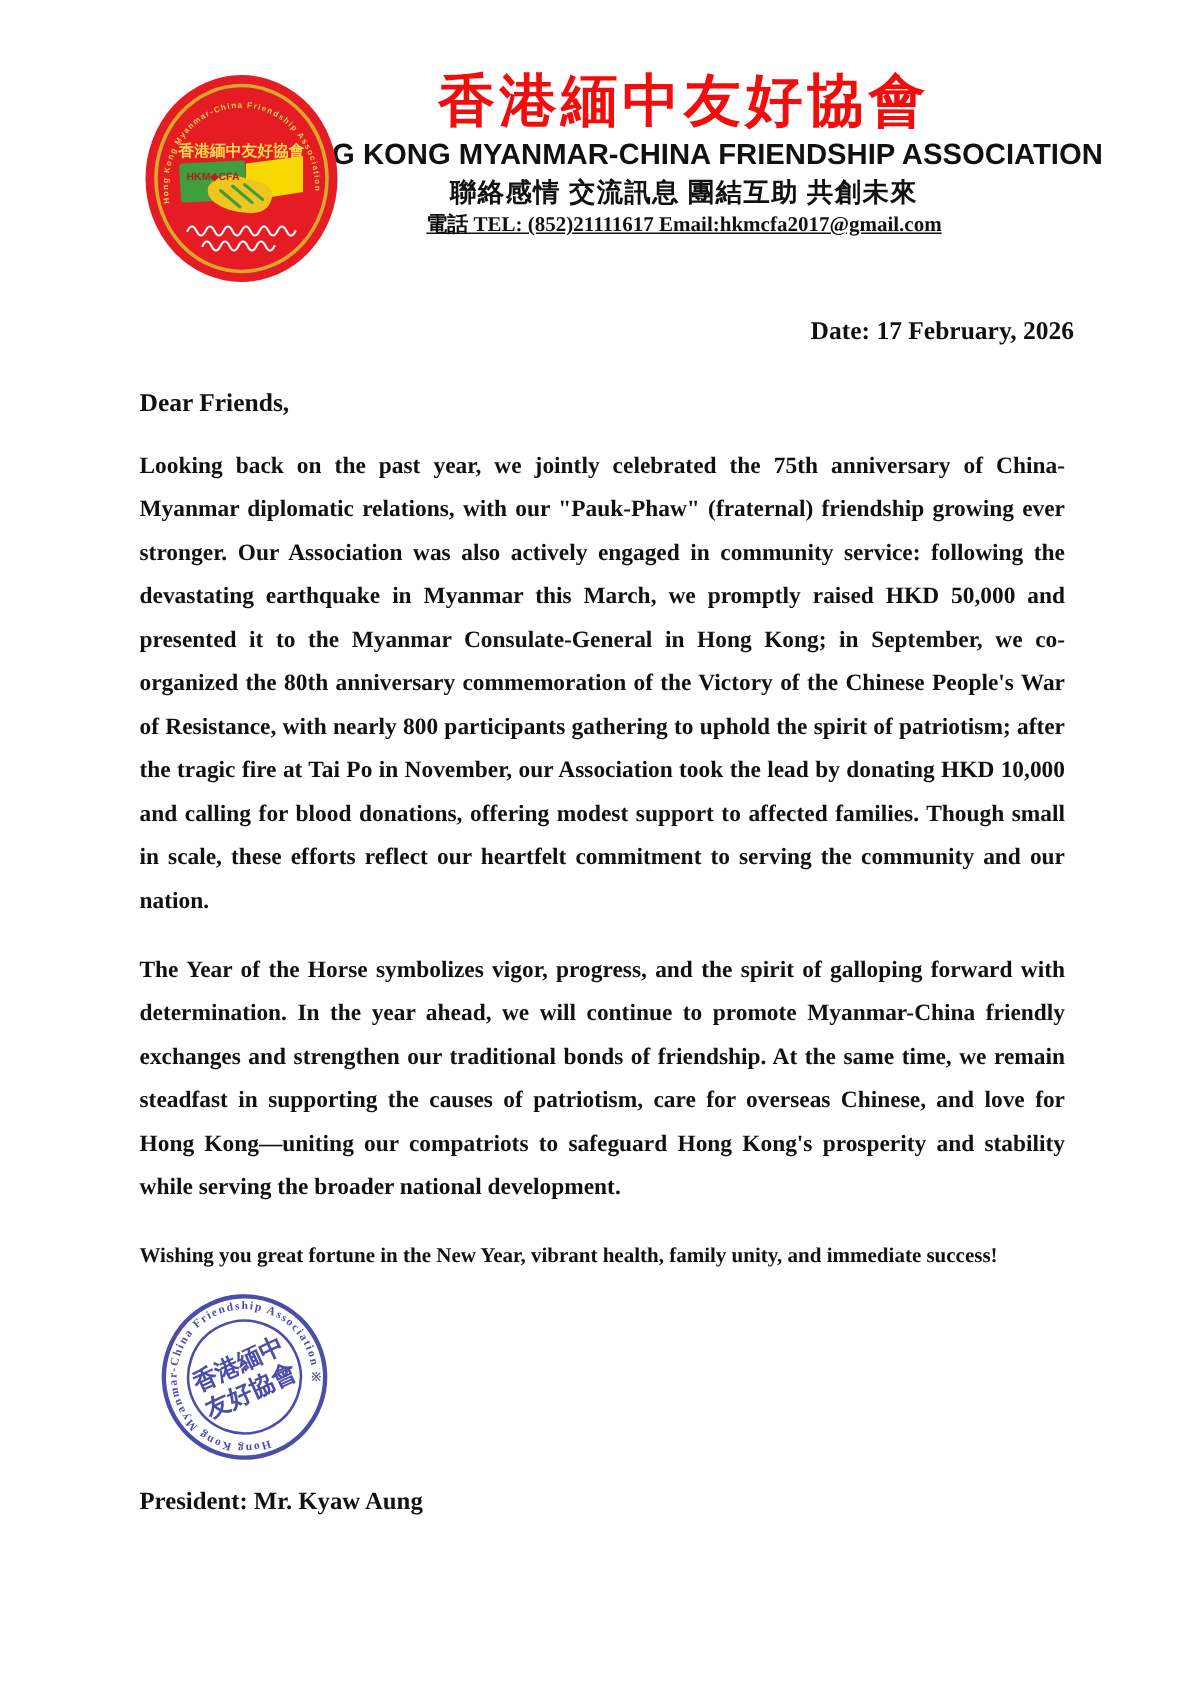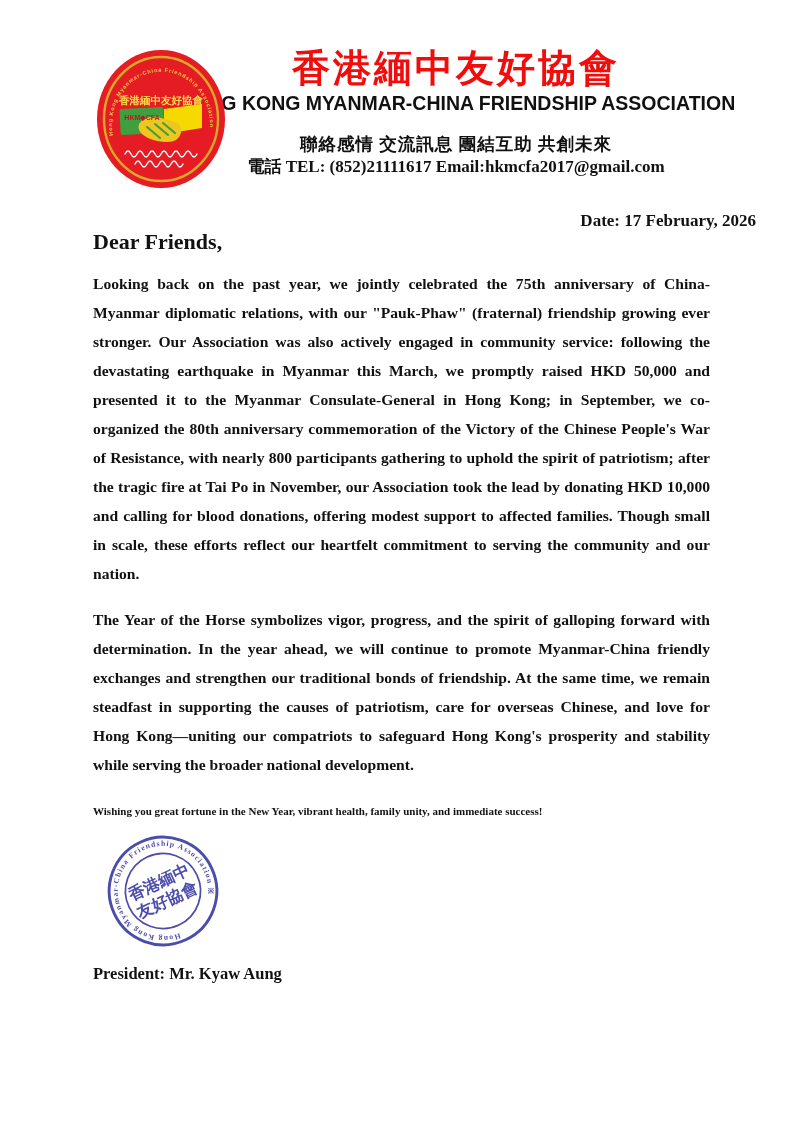--- a/index.html
+++ b/index.html
@@ -17,38 +17,38 @@
   .logo-wrap{position:absolute;left:95px;top:48px;width:132px;height:142px;}
   .head-text{margin-left:178px;width:556px;text-align:center;}
   .title-zh{
     font-size:38px;line-height:44px;color:#f20d0d;
     letter-spacing:3px;white-space:nowrap;
   }
   .title-en{
     font-family:"Liberation Sans",sans-serif;
     font-size:19.5px;line-height:24px;color:#111;margin-top:1px;white-space:nowrap;
   }
-  .motto-zh{font-size:17.5px;line-height:23px;margin-top:18px;letter-spacing:1px;}
+  .motto-zh{font-size:17.5px;line-height:23px;margin-top:2px;letter-spacing:1px;}
   .address-zh{font-size:17.5px;line-height:23px;}
-  .contact-line{font-size:17px;line-height:22px;}
+  .contact-line{font-size:14px;line-height:22px;text-decoration:underline;}
   
   .date-line{
-    text-align:right;padding-right:44px;margin-top:14px;
+    text-align:right;padding-right:84px;margin-top:14px;
     font-size:17px;line-height:22px;
   }
   .content{padding:0 90px 0 93px;}
-  .salutation{font-size:22px;line-height:20px;}
+  .salutation{margin-top:27px;font-size:17px;line-height:20px;}
   p.para{
     margin:17px 0 0 0;
     font-size:15.6px;line-height:29px;
     text-align:justify;
   }
   p.closing{
     margin:20px 0 0 0;
-    font-size:11px;line-height:24px;
+    font-size:14px;line-height:24px;
   }
   .stamp-wrap{margin:4px 0 0 0;width:140px;height:128px;}
   .signature{margin-top:2px;font-size:16.5px;line-height:33px;}
 </style>
 </head>
 <body>
 
 <div class="page">
 
   <div class="letterhead">

